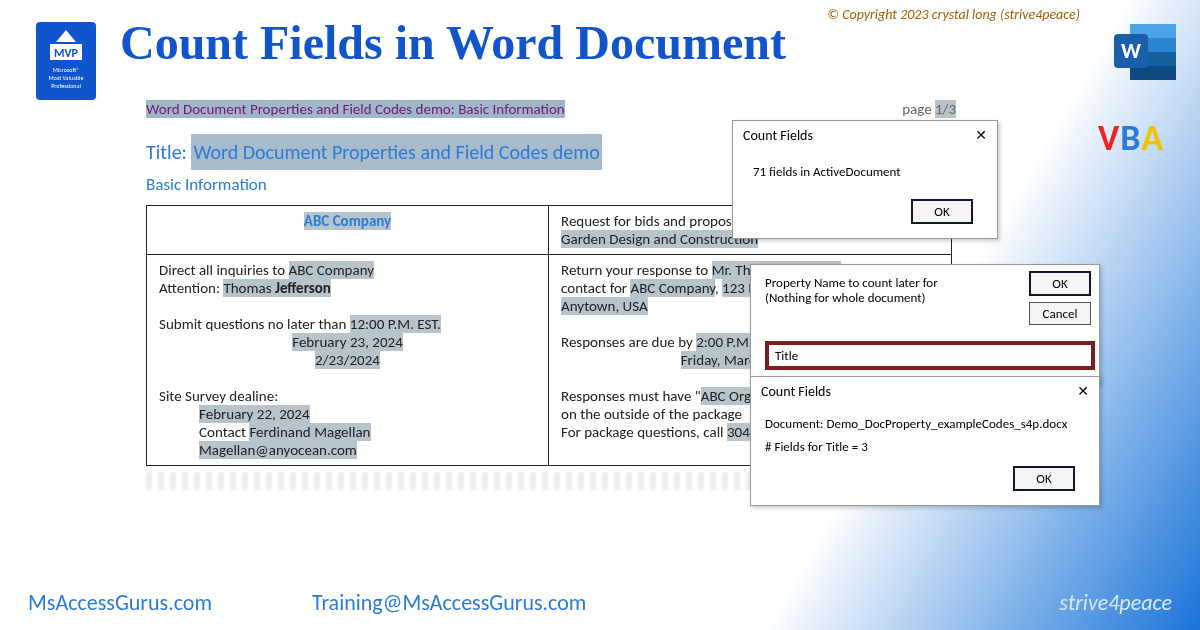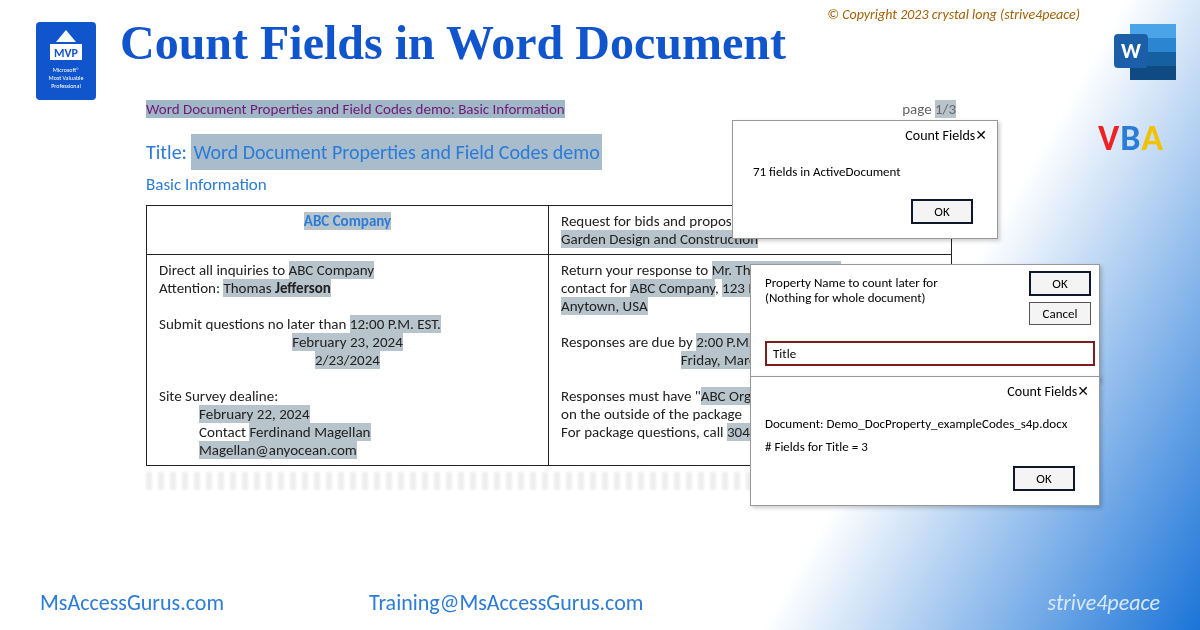--- a/index.html
+++ b/index.html
@@ -18,37 +18,37 @@
   .basic-info { padding:4px 10px 6px; color:#2b7bd8; font-size:17px; }
   .doc-table { border:1.5px solid #222; border-top:none; margin:4px 0 0 10px; width:806px; }
   .doc-table .row{ display:flex; border-top:1.5px solid #222;}
   .doc-table .cell{ width:50%; padding:6px 12px; font-size:15px; color:#222;}
   .doc-table .cell:first-child{border-right:1.5px solid #222;}
   .hl{background:#b8c4cb;}
   .centered{text-align:center;}
   .link{color:#2b7bd8; font-weight:600;}
   .contact-indent{margin-left:40px;}
   .torn{ height:18px; background:repeating-linear-gradient(90deg,#eee 0 6px,transparent 6px 12px); margin:6px 10px 0; filter:blur(1px);}
-  .footer { position:absolute; bottom:14px; left:0; right:0; display:flex; color:#2b7bd8; font-size:22px; font-family:Georgia,serif; padding:0 40px; align-items:baseline;gap:45px;}
+  .footer { position:absolute; bottom:14px; left:0; right:0; display:flex; color:#2b7bd8; font-size:22px; font-family:Georgia,serif; padding:0 28px; align-items:baseline;}
   .footer .spacer{flex:1;}
   .tagline{ font-style:italic; color:#d8e9fa; font-size:22px; margin-left:auto; }
   .email-foot{margin-left:100px;}
   
   .dlg{position:absolute;background:#fff;border:1px solid #999;box-shadow:2px 2px 4px rgba(0,0,0,.2);font-size:13px;}
-  .dlg .titlebar{display:flex;justify-content:flex-end;padding:6px 10px;font-size:14px;}
+  .dlg .titlebar{display:flex;justify-content:space-between;padding:6px 10px;font-size:14px;}
   .dlg .close{font-size:14px;}
   .dlg .body{padding:10px 14px 14px;}
   .dlg .btn{border:1px solid #555;background:#f4f4f4;padding:3px 0;width:62px;text-align:center;font-size:13px;display:inline-block;}
   .dlg .btn.blue{border:2px solid #0f172a;}
   .dlg .btnrow{text-align:right;margin-top:12px;padding-right:10px;}
   #dlg1{left:732px;top:120px;width:266px;}
   #dlg2{left:750px;top:264px;width:350px;}
   #dlg2 .body{position:relative;}
   #dlg2 .btns{position:absolute;right:8px;top:6px;display:flex;flex-direction:column;gap:6px;}
-  #dlg2 input{width:330px;border:2px solid #7f1d1d;padding:3px 6px;margin-top:36px;font-size:13px;}
+  #dlg2 input{width:330px;border:4px solid #7f1d1d;padding:3px 6px;margin-top:36px;font-size:13px;}
   #dlg3{left:750px;top:376px;width:350px;}
   #dlg3 .doc-line{margin-bottom:8px;}
 </style>
 </head>
 <body>
 
 <div class="copyright">© Copyright 2023 crystal long (strive4peace)</div>
 
 <svg class="mvp-badge" viewBox="0 0 60 78">
   <rect x="0" y="0" width="60" height="78" rx="4" fill="#1155cc"></rect>

